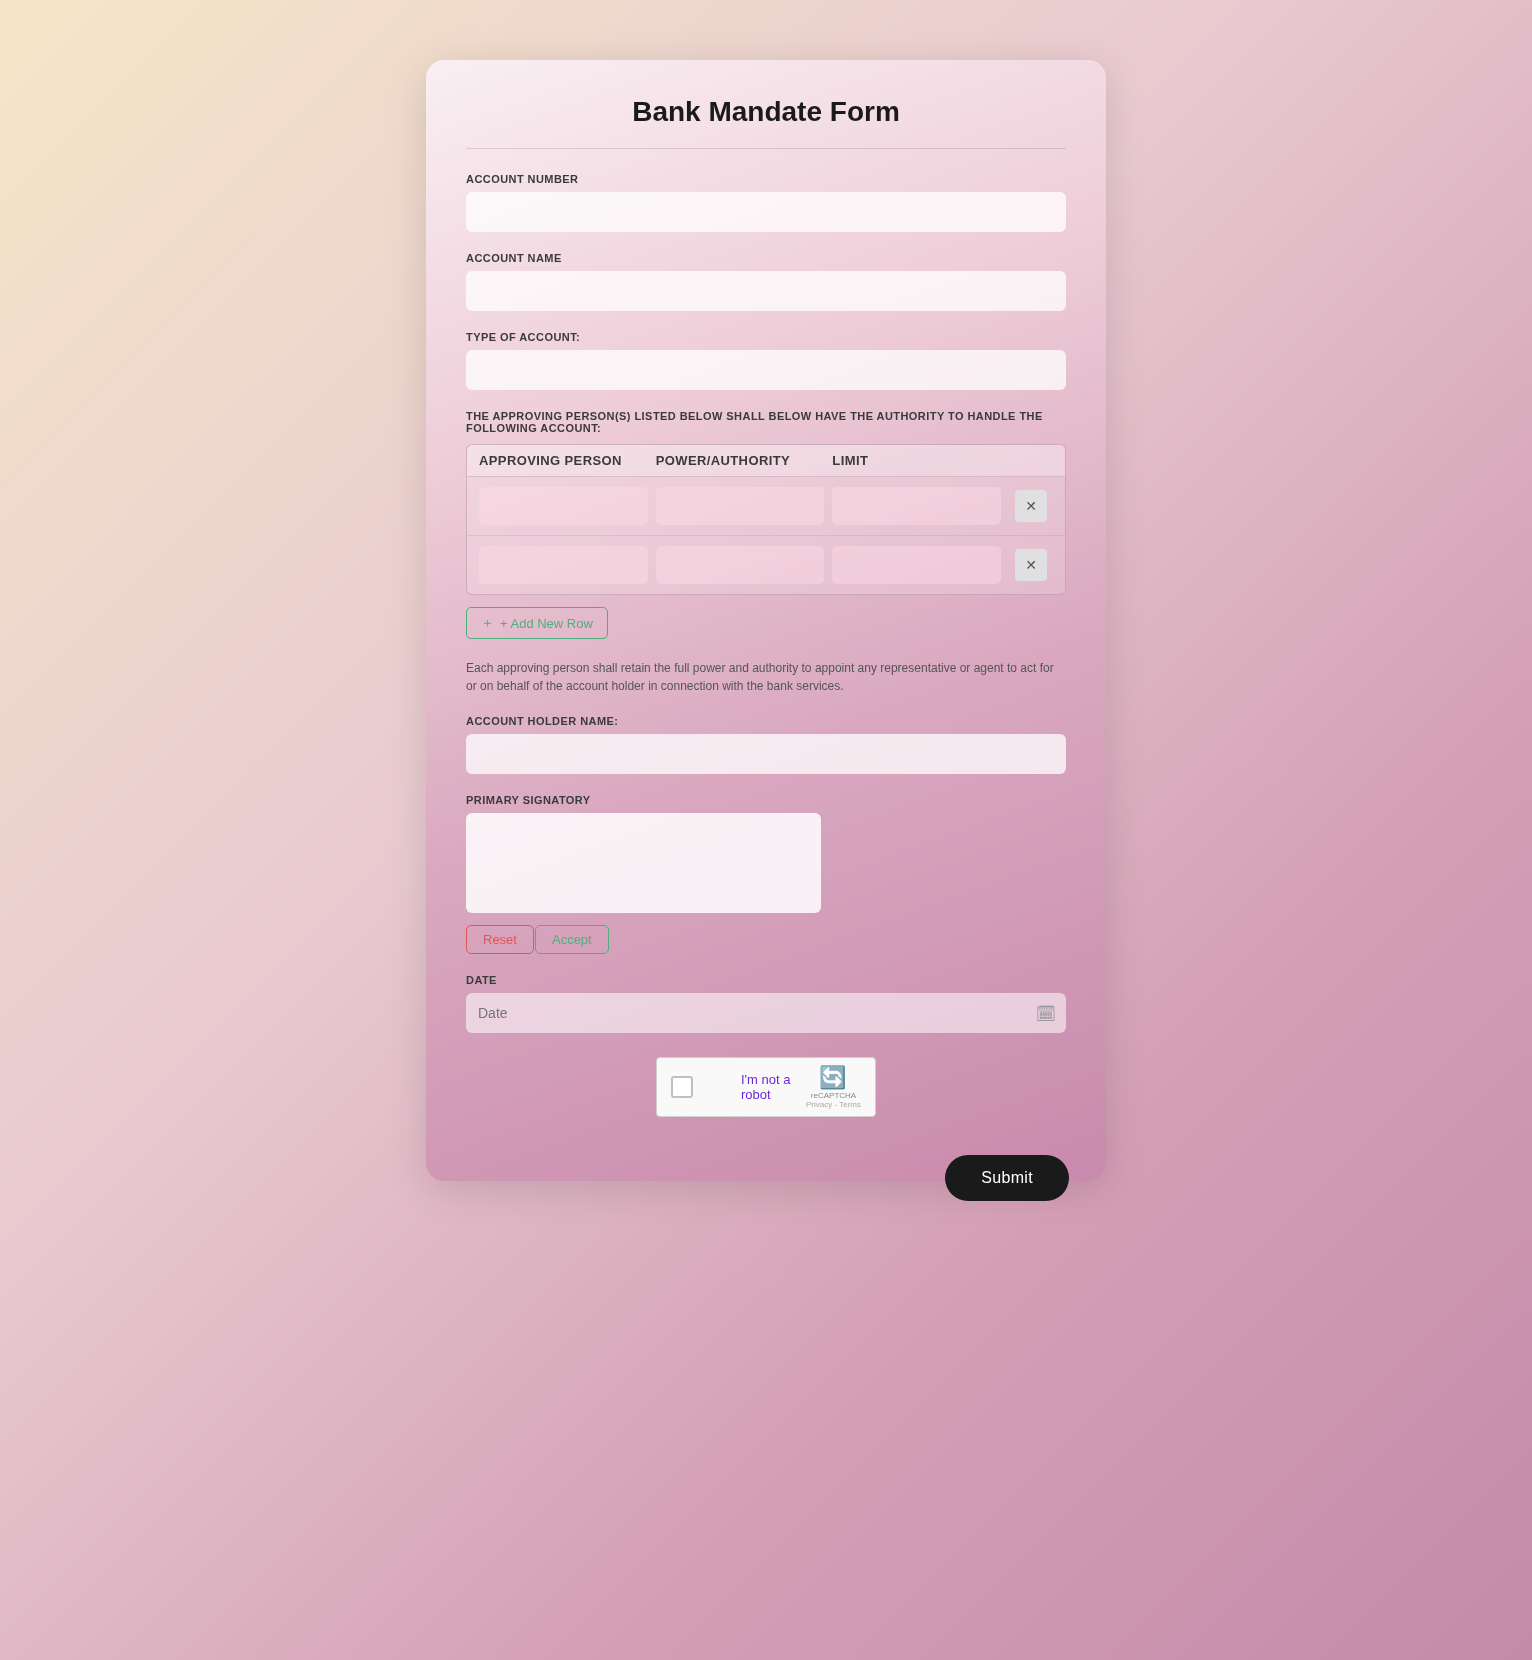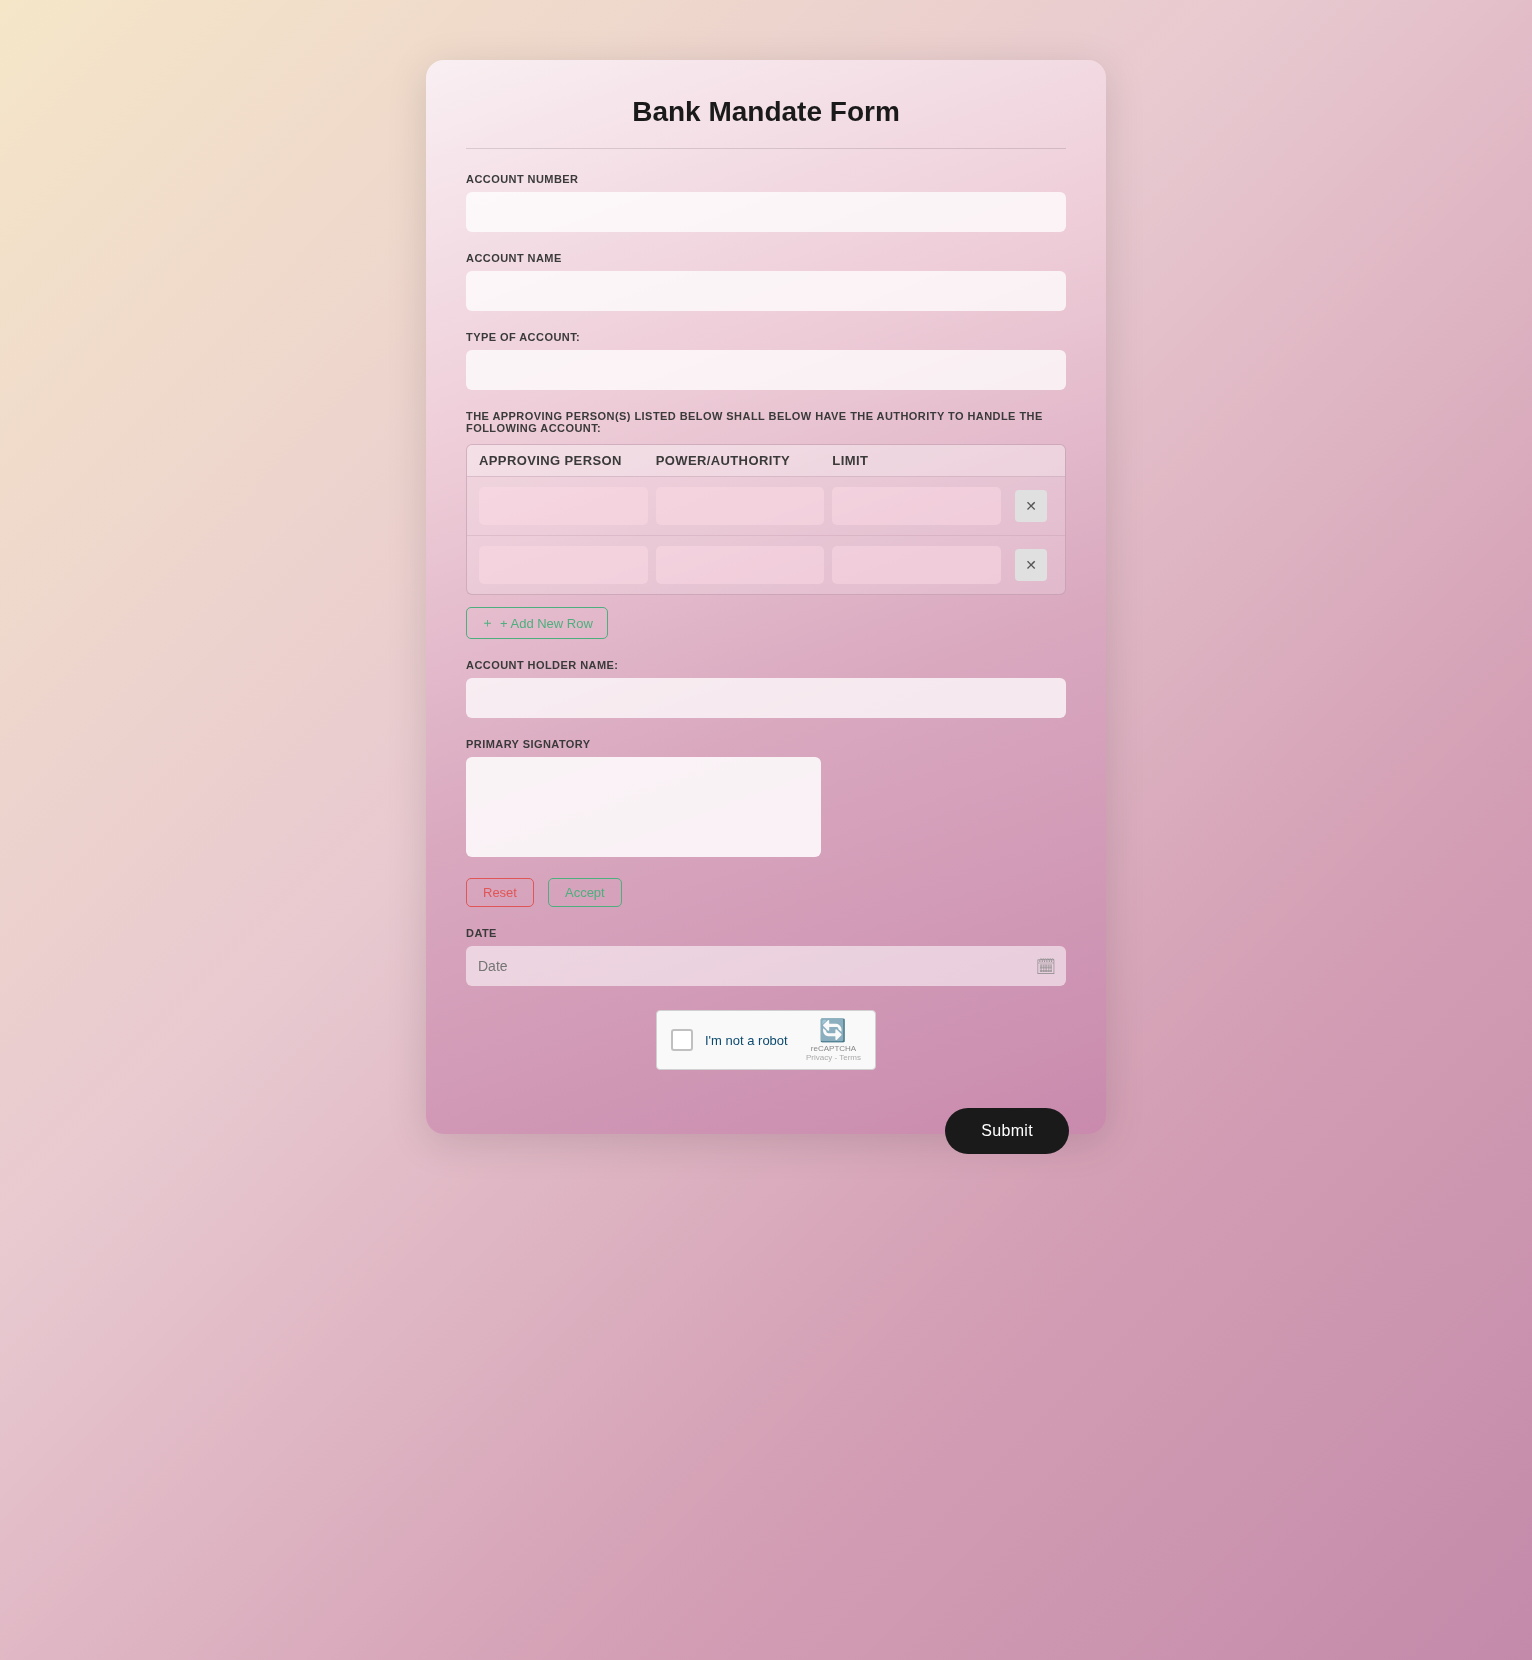--- a/index.html
+++ b/index.html
@@ -168,22 +168,22 @@
       resize: none;
       padding: 10px;
       font-size: 13px;
       color: #333;
       outline: none;
       display: block;
     }
 
     .signature-buttons {
       display: flex;
-      gap: 14px;
-      margin-top: 21px;
+      gap: 1px;
+      margin-top: 12px;
     }
 
     .reset-btn {
       padding: 6px 16px;
       background: transparent;
       border: 1.5px solid #e05555;
       border-radius: 5px;
       color: #e05555;
       font-size: 13px;
       cursor: pointer;
@@ -251,22 +251,23 @@
       flex-shrink: 0;
       background: white;
     }
 
     .recaptcha-text-block {
       flex: 1;
     }
 
     .recaptcha-label {
       font-size: 13px;
-      color: #0c4a6e;
+      color: #6d28d9;
       display: block;
+      margin-left: 36px;
     }
 
     .recaptcha-logo-area {
       display: flex;
       flex-direction: column;
       align-items: center;
     }
 
     .recaptcha-logo {
       font-size: 22px;
@@ -348,20 +349,21 @@
         <button class="remove-btn">✕</button>
       </div>
     </div>
 
     <button class="add-row-btn">
       <span>＋</span>
       <span>+ Add New Row</span>
     </button>
   </div>
 
+  <p class="authority-note">Each approving person shall retain the full power and authority to appoint any representative or agent to act for or on behalf of the account holder in connection with the bank services.</p>
 
   <div class="field-group">
     <label class="field-label">ACCOUNT HOLDER NAME:</label>
     <input class="field-input" type="text" value="" style="">
   </div>
 
   <div class="field-group">
     <label class="field-label">PRIMARY SIGNATORY</label>
     <textarea class="signature-area" style=""></textarea>
     <div class="signature-buttons">

